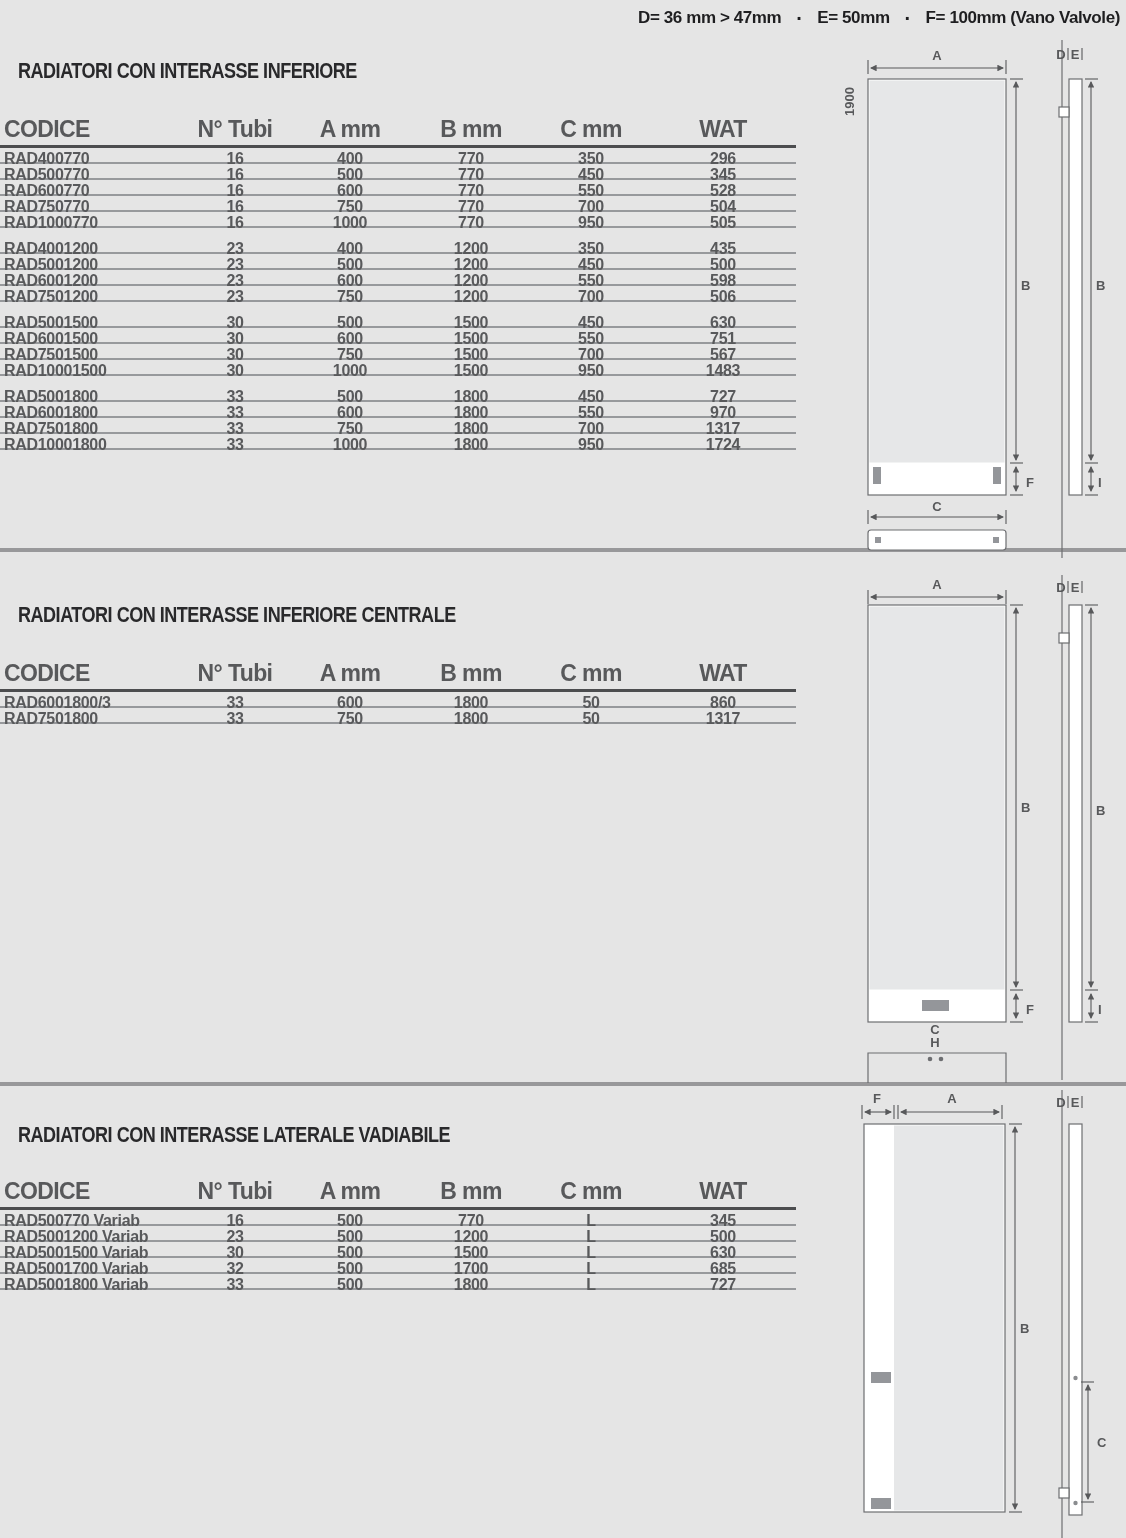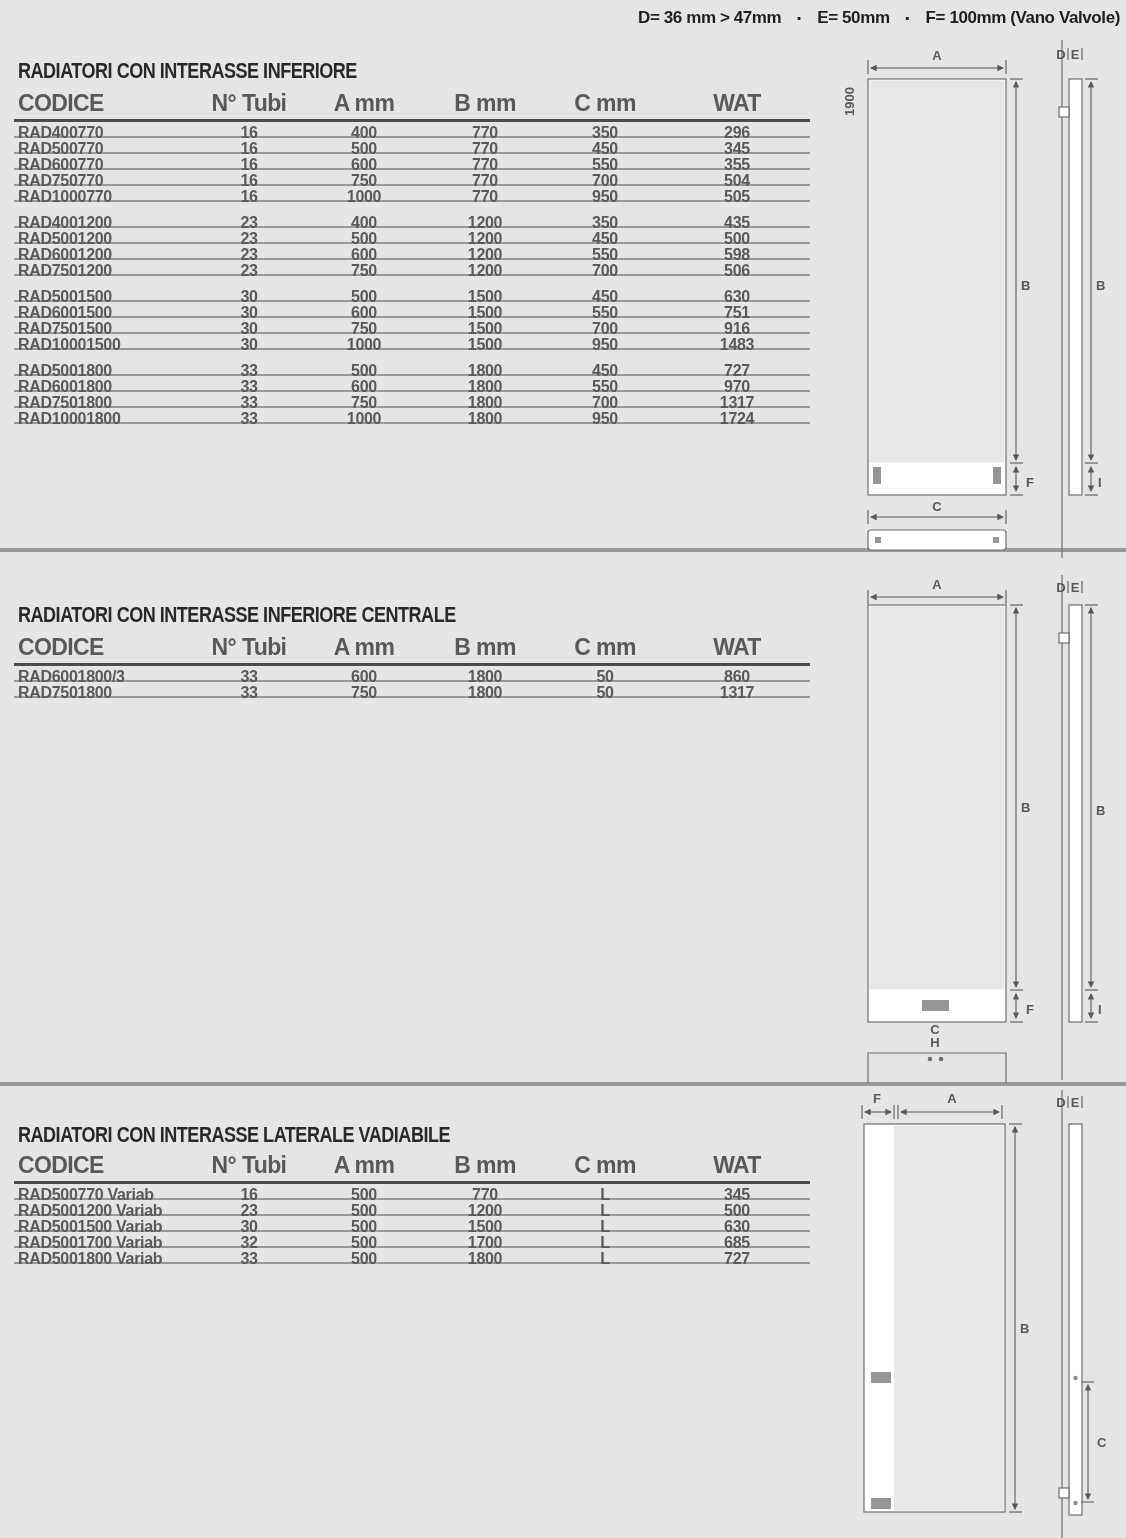--- a/index.html
+++ b/index.html
@@ -8,21 +8,21 @@
   
   .topspec{position:absolute;top:8px;left:638px;width:482px;display:flex;
            justify-content:space-between;align-items:center;
            font-weight:bold;font-size:17px;color:#1e1e20;letter-spacing:-0.4px;}
   .topspec .bullet{font-size:20px;line-height:10px;}
   
   .sec-title{position:absolute;left:18px;margin:0;font-size:22px;font-weight:bold;
              color:#29292b;letter-spacing:-0.6px;white-space:nowrap;
              transform:scaleX(0.82);transform-origin:0 50%;}
   
-  .dtable{position:absolute;left:14px;width:796px;}
+  .dtable{position:absolute;left:0;width:796px;margin-top:26px;}
   .thead{height:31px;border-bottom:3px solid #4c4d4f;white-space:nowrap;}
   .thead .c{font-size:23px;letter-spacing:-0.6px;line-height:30px;}
   .trow{height:16px;border-bottom:2px solid #97999c;white-space:nowrap;box-sizing:border-box;}
   .trow .c{font-size:16px;line-height:21px;letter-spacing:-0.3px;}
   .tgroup{margin-bottom:10px;}
   .c{display:inline-block;text-align:center;font-weight:bold;color:#58595b;vertical-align:top;}
   .c0{width:180px;text-align:left;padding-left:4px;box-sizing:border-box;}
   .c1{width:110px}.c2{width:120px}.c3{width:122px}.c4{width:118px}.c5{width:146px}
   
   .hsep{position:absolute;left:0;width:1126px;height:4px;background:#98989a;}
@@ -49,34 +49,34 @@
     <span class="bullet">·</span>
     <span>F= 100mm (Vano Valvole)</span>
   </div>
 
   <h2 class="sec-title" style="top:58px">RADIATORI CON INTERASSE INFERIORE</h2>
   <div class="dtable" style="top:88px">
       <div class="thead"><span class="c c0">CODICE</span><span class="c c1">N° Tubi</span><span class="c c2">A mm</span><span class="c c3">B mm</span><span class="c c4">C mm</span><span class="c c5">WAT</span></div>
       <div class="tgroup">
         <div class="trow"><span class="c c0">RAD400770</span><span class="c c1">16</span><span class="c c2">400</span><span class="c c3">770</span><span class="c c4">350</span><span class="c c5">296</span></div>
         <div class="trow"><span class="c c0">RAD500770</span><span class="c c1">16</span><span class="c c2">500</span><span class="c c3">770</span><span class="c c4">450</span><span class="c c5">345</span></div>
-        <div class="trow"><span class="c c0">RAD600770</span><span class="c c1">16</span><span class="c c2">600</span><span class="c c3">770</span><span class="c c4">550</span><span class="c c5">355</span></div>
+        <div class="trow"><span class="c c0">RAD600770</span><span class="c c1">16</span><span class="c c2">600</span><span class="c c3">770</span><span class="c c4">550</span><span class="c c5">528</span></div>
         <div class="trow"><span class="c c0">RAD750770</span><span class="c c1">16</span><span class="c c2">750</span><span class="c c3">770</span><span class="c c4">700</span><span class="c c5">504</span></div>
         <div class="trow"><span class="c c0">RAD1000770</span><span class="c c1">16</span><span class="c c2">1000</span><span class="c c3">770</span><span class="c c4">950</span><span class="c c5">505</span></div>
       </div>
       <div class="tgroup">
         <div class="trow"><span class="c c0">RAD4001200</span><span class="c c1">23</span><span class="c c2">400</span><span class="c c3">1200</span><span class="c c4">350</span><span class="c c5">435</span></div>
         <div class="trow"><span class="c c0">RAD5001200</span><span class="c c1">23</span><span class="c c2">500</span><span class="c c3">1200</span><span class="c c4">450</span><span class="c c5">500</span></div>
         <div class="trow"><span class="c c0">RAD6001200</span><span class="c c1">23</span><span class="c c2">600</span><span class="c c3">1200</span><span class="c c4">550</span><span class="c c5">598</span></div>
         <div class="trow"><span class="c c0">RAD7501200</span><span class="c c1">23</span><span class="c c2">750</span><span class="c c3">1200</span><span class="c c4">700</span><span class="c c5">506</span></div>
       </div>
       <div class="tgroup">
         <div class="trow"><span class="c c0">RAD5001500</span><span class="c c1">30</span><span class="c c2">500</span><span class="c c3">1500</span><span class="c c4">450</span><span class="c c5">630</span></div>
         <div class="trow"><span class="c c0">RAD6001500</span><span class="c c1">30</span><span class="c c2">600</span><span class="c c3">1500</span><span class="c c4">550</span><span class="c c5">751</span></div>
-        <div class="trow"><span class="c c0">RAD7501500</span><span class="c c1">30</span><span class="c c2">750</span><span class="c c3">1500</span><span class="c c4">700</span><span class="c c5">916</span></div>
+        <div class="trow"><span class="c c0">RAD7501500</span><span class="c c1">30</span><span class="c c2">750</span><span class="c c3">1500</span><span class="c c4">700</span><span class="c c5">567</span></div>
         <div class="trow"><span class="c c0">RAD10001500</span><span class="c c1">30</span><span class="c c2">1000</span><span class="c c3">1500</span><span class="c c4">950</span><span class="c c5">1483</span></div>
       </div>
       <div class="tgroup">
         <div class="trow"><span class="c c0">RAD5001800</span><span class="c c1">33</span><span class="c c2">500</span><span class="c c3">1800</span><span class="c c4">450</span><span class="c c5">727</span></div>
         <div class="trow"><span class="c c0">RAD6001800</span><span class="c c1">33</span><span class="c c2">600</span><span class="c c3">1800</span><span class="c c4">550</span><span class="c c5">970</span></div>
         <div class="trow"><span class="c c0">RAD7501800</span><span class="c c1">33</span><span class="c c2">750</span><span class="c c3">1800</span><span class="c c4">700</span><span class="c c5">1317</span></div>
         <div class="trow"><span class="c c0">RAD10001800</span><span class="c c1">33</span><span class="c c2">1000</span><span class="c c3">1800</span><span class="c c4">950</span><span class="c c5">1724</span></div>
       </div>
     </div>
 

